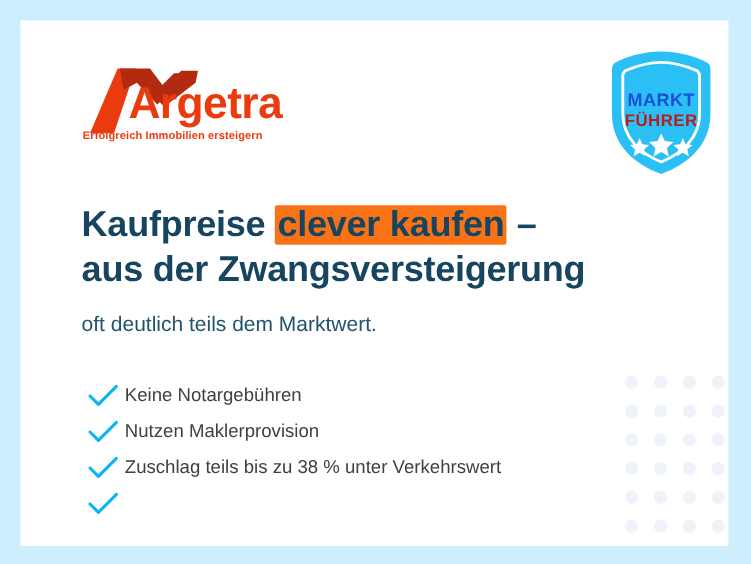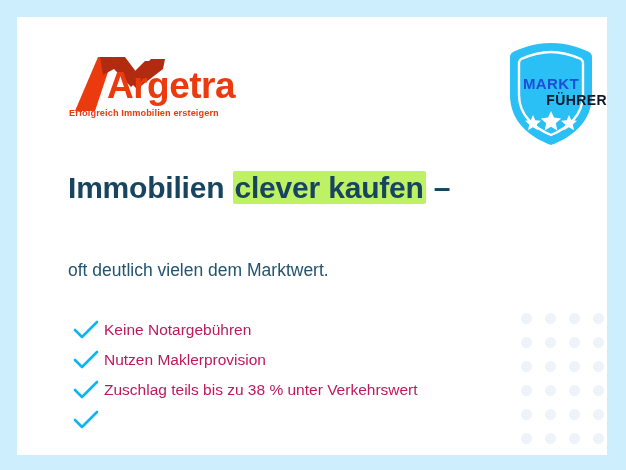--- a/index.html
+++ b/index.html
@@ -32,47 +32,47 @@
     white-space:nowrap;
   }
 
   
   .badge{position:absolute;left:478px;top:22px;width:112px;height:110px;}
   .badge-text-m{
     position:absolute;left:0;top:36px;width:112px;text-align:center;
     font-size:15px;font-weight:bold;color:#1d4ed8;letter-spacing:0.4px;
   }
   .badge-text-f{
-    position:absolute;left:0;top:53px;width:112px;text-align:right;
-    font-size:14px;font-weight:bold;color:#0f172a;letter-spacing:0.4px;
+    position:absolute;left:0;top:53px;width:112px;text-align:center;
+    font-size:14px;font-weight:bold;color:#b91c1c;letter-spacing:0.4px;
   }
   .badge-stars{position:absolute;left:0;top:72px;width:112px;height:20px;}
 
   
   .headline{
     position:absolute;left:51px;top:133px;width:500px;
     font-size:30px;font-weight:bold;color:#17445E;line-height:1.23;
     letter-spacing:-0.2px;
   }
   .hl-line{display:block;white-space:nowrap;}
-  .hl-mark{background:#bef264;padding:0 2px;border-radius:2px;text-align:right;}
+  .hl-mark{background:#f97316;padding:0 2px;border-radius:2px;text-align:right;}
 
   
   .subtext{
     position:absolute;left:51px;top:222px;width:470px;
     font-size:17.5px;color:#22546E;line-height:1.55;font-weight:normal;
   }
   .sub-line{display:block;white-space:nowrap;}
 
   
   .bullets{position:absolute;left:55px;top:298px;width:430px;}
   .bullet{position:relative;height:30px;display:flex;align-items:center;}
   .bullet-check{width:30px;height:22px;flex:0 0 30px;display:block;}
   .bullet-label{
-    font-size:15.5px;color:#be185d;white-space:nowrap;line-height:1;
+    font-size:15.5px;color:#404040;white-space:nowrap;line-height:1;
     padding-left:2px;
   }
 </style>
 </head>
 <body>
 
 <div class="page">
   <div class="card">
 
     <div class="dots">
@@ -124,25 +124,26 @@
       <span class="badge-stars">
         <svg width="112" height="20" viewBox="0 0 112 20" xmlns="http://www.w3.org/2000/svg">
           <polygon fill="#FFFFFF" points="38,4 40.3,9.2 46,9.8 41.8,13.6 43,19.2 38,16.3 33,19.2 34.2,13.6 30,9.8 35.7,9.2"></polygon>
           <polygon fill="#FFFFFF" points="56,0 59,6.6 66.2,7.4 60.8,12.3 62.4,19.4 56,15.7 49.6,19.4 51.2,12.3 45.8,7.4 53,6.6"></polygon>
           <polygon fill="#FFFFFF" points="74,4 76.3,9.2 82,9.8 77.8,13.6 79,19.2 74,16.3 69,19.2 70.2,13.6 66,9.8 71.7,9.2"></polygon>
         </svg>
       </span>
     </div>
 
     <h1 class="headline">
-      <span class="hl-line"><span>Immobilien </span><span class="hl-mark">clever kaufen</span><span> –</span></span>
+      <span class="hl-line"><span>Kaufpreise </span><span class="hl-mark">clever kaufen</span><span> –</span></span>
+      <span class="hl-line">aus der Zwangsversteigerung</span>
     </h1>
 
     <p class="subtext">
-      <span class="sub-line">oft deutlich vielen dem Marktwert.</span>
+      <span class="sub-line">oft deutlich teils dem Marktwert.</span>
     </p>
 
     <ul class="bullets" style="list-style:none;margin:0;padding:0;">
       <li class="bullet">
         <span class="bullet-check">
           <svg width="30" height="22" viewBox="0 0 30 22" xmlns="http://www.w3.org/2000/svg">
             <polyline points="3,11 10,18 25,3" fill="none" stroke="#0CB4F0" stroke-width="2.6" stroke-linecap="round" stroke-linejoin="round"></polyline>
           </svg>
         </span>
         <span class="bullet-label">Keine Notargebühren</span>

